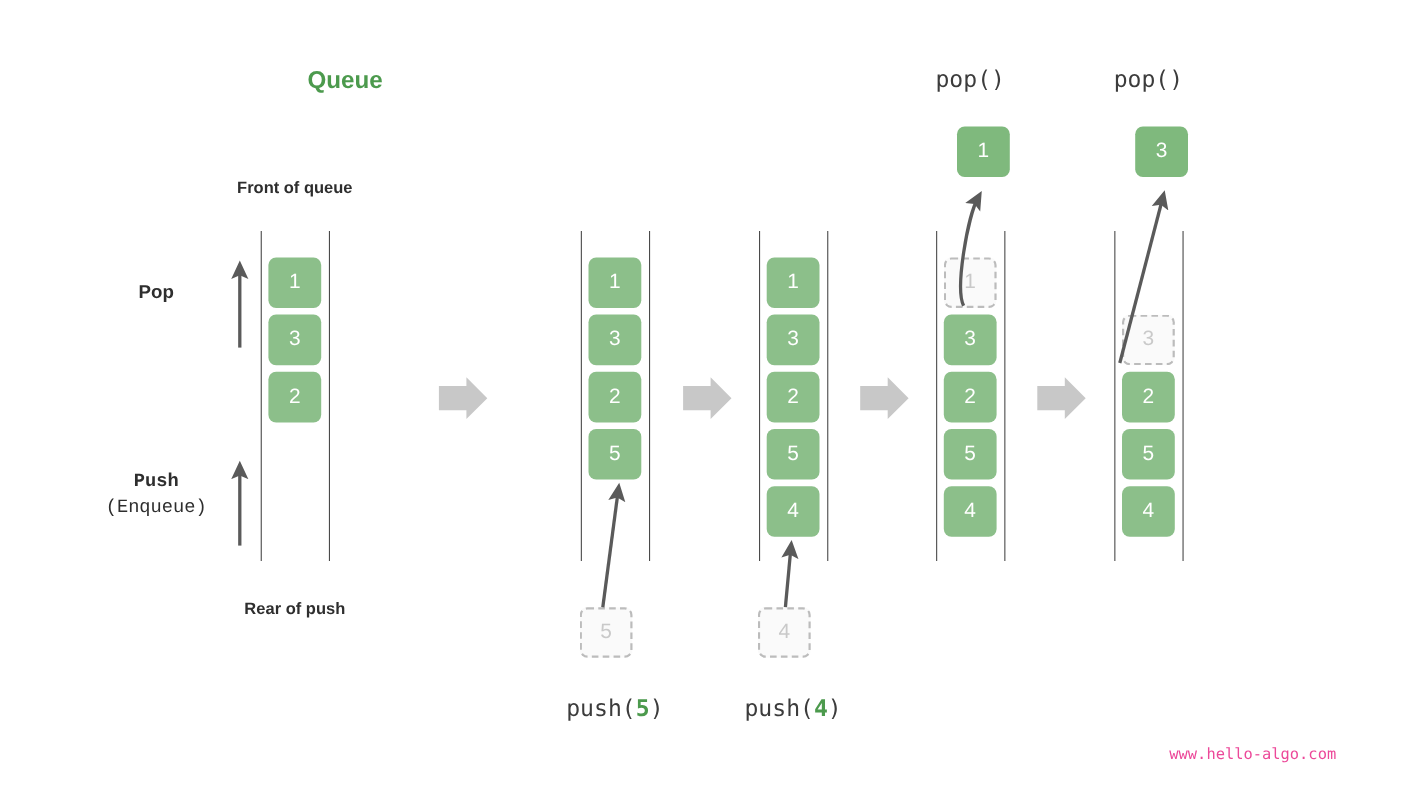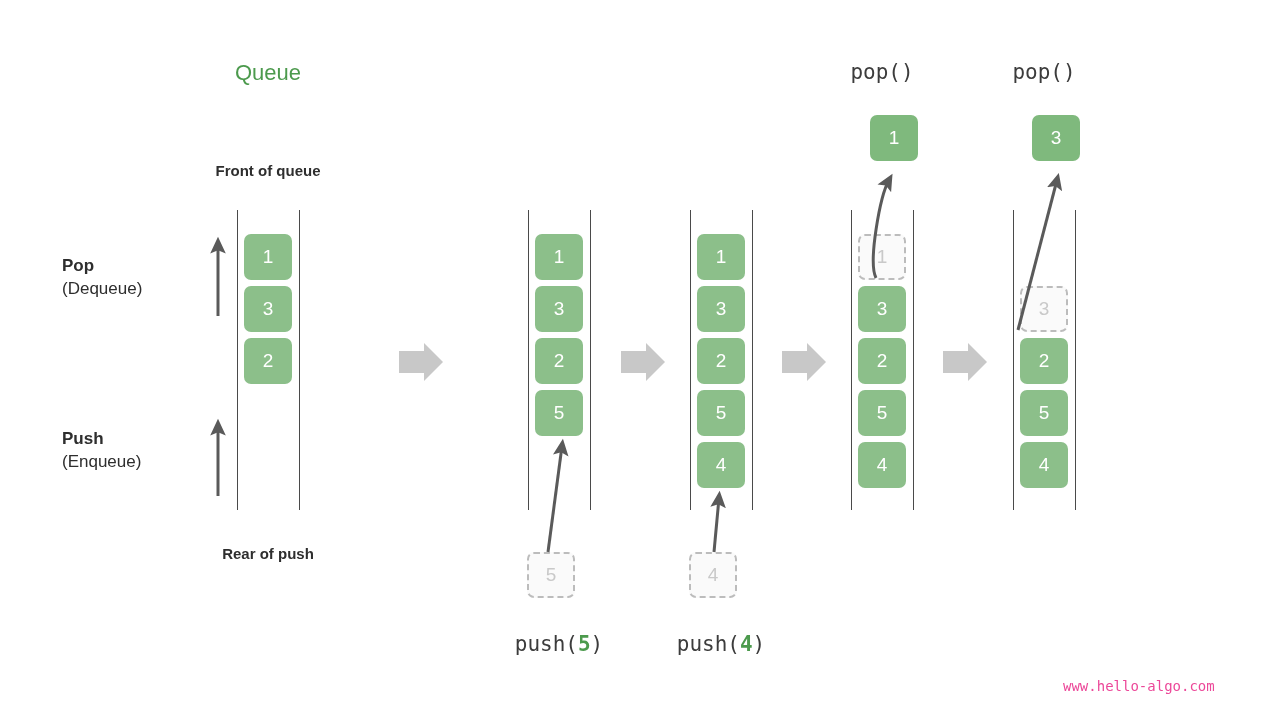--- a/index.html
+++ b/index.html
@@ -19,35 +19,36 @@
     position: absolute;
     left: 0; top: 0;
     width: 1280px;
     height: 720px;
   }
   .abs { position: absolute; }
 
   
   .title {
     font-size: 22px;
-    font-weight: normal;
+    font-weight: bold;
     color: #4c9a4d;
-    text-align: center;
+    text-align: right;
     white-space: nowrap;
   }
 
   
   .bold-label {
     font-size: 15px;
     font-weight: bold;
     color: #2e2e2e;
     text-align: center;
     white-space: nowrap;
   }
   .side-label {
+    text-align: center;
     white-space: nowrap;
     color: #2e2e2e;
   }
   .side-label .ln1 {
     font-size: 17px;
     font-weight: bold;
     display: block;
     line-height: 22px;
   }
   .side-label .ln2 {
@@ -119,24 +120,23 @@
 <div id="stage">
 
   <div class="abs title" style="left:188px; top:60px; width:160px;">Queue</div>
 
   <div class="abs bold-label" style="left:178px; top:162px; width:180px;">Front of queue</div>
 
   <div class="abs bold-label" style="left:178px; top:545px; width:180px;">Rear of push</div>
 
   <div class="abs side-label" style="left:62px; top:255px; width:160px;">
     <span class="ln1">Pop</span>
-    <span class="ln2">(Dequeue)</span>
   </div>
 
-  <div class="abs side-label" style="left:62px; top:428px; width:160px;">
+  <div class="abs side-label" style="left:62px; top:428px; width:160px;font-family:Liberation Mono, monospace;">
     <span class="ln1">Push</span>
     <span class="ln2">(Enqueue)</span>
   </div>
 
   <div id="columns">
       <div class="rail" style="left: 237px; top: 210px; height: 300px;"></div>
       <div class="rail" style="left: 299px; top: 210px; height: 300px;"></div>
       <div class="cell" style="left: 244px; top: 234px;">1</div>
       <div class="cell" style="left: 244px; top: 286px;">3</div>
       <div class="cell" style="left: 244px; top: 338px;">2</div>

